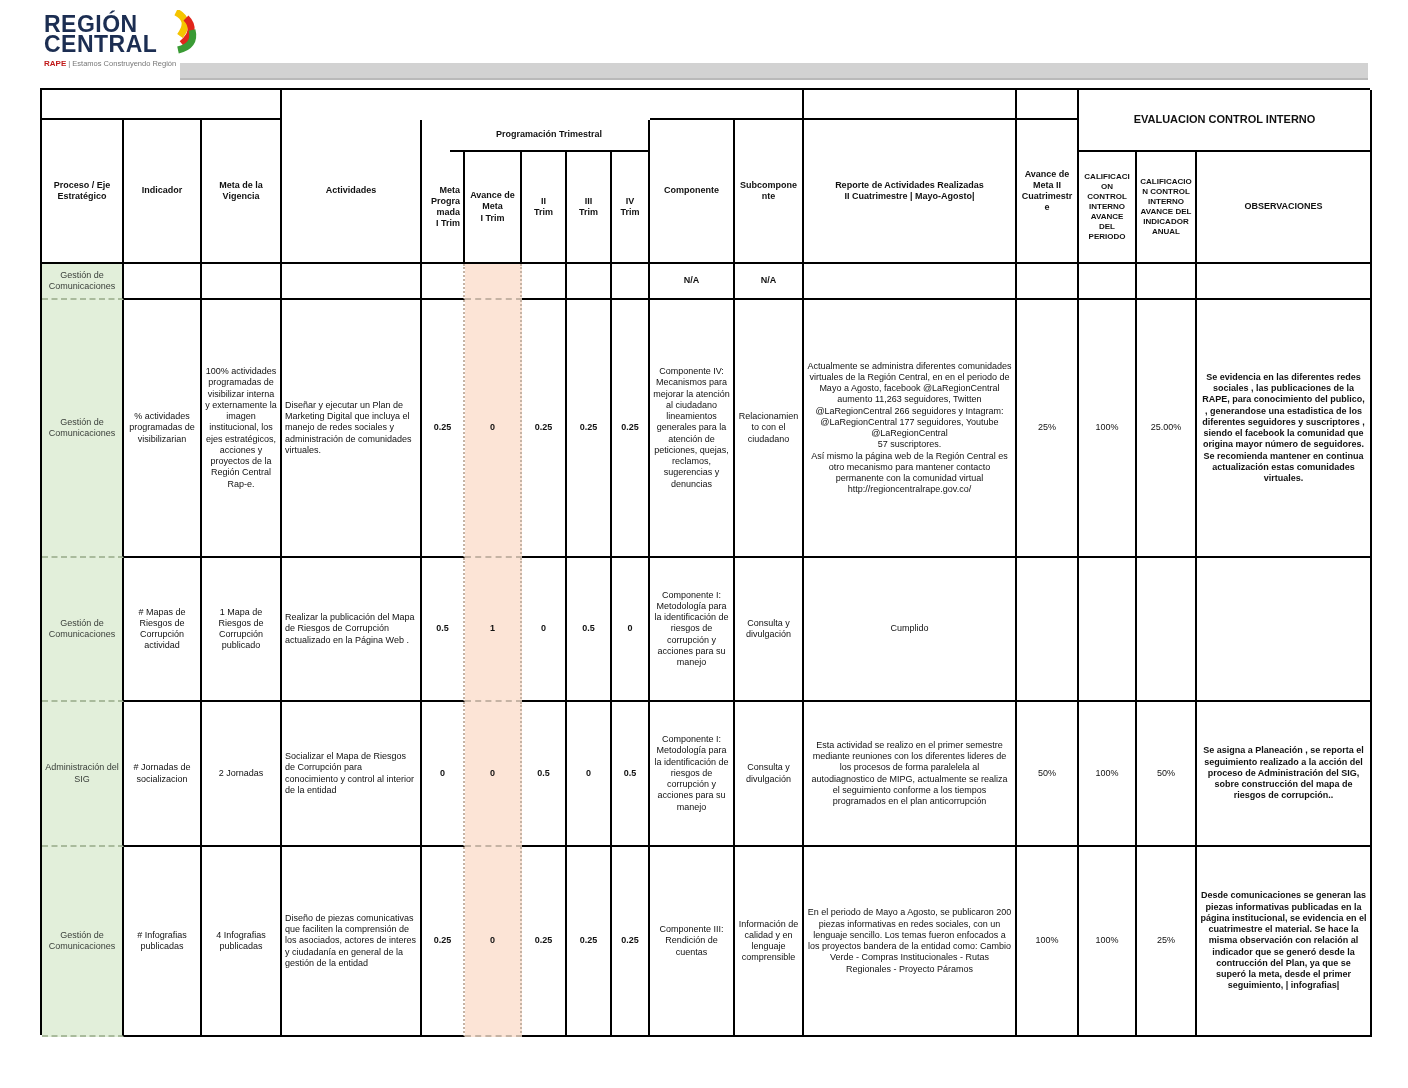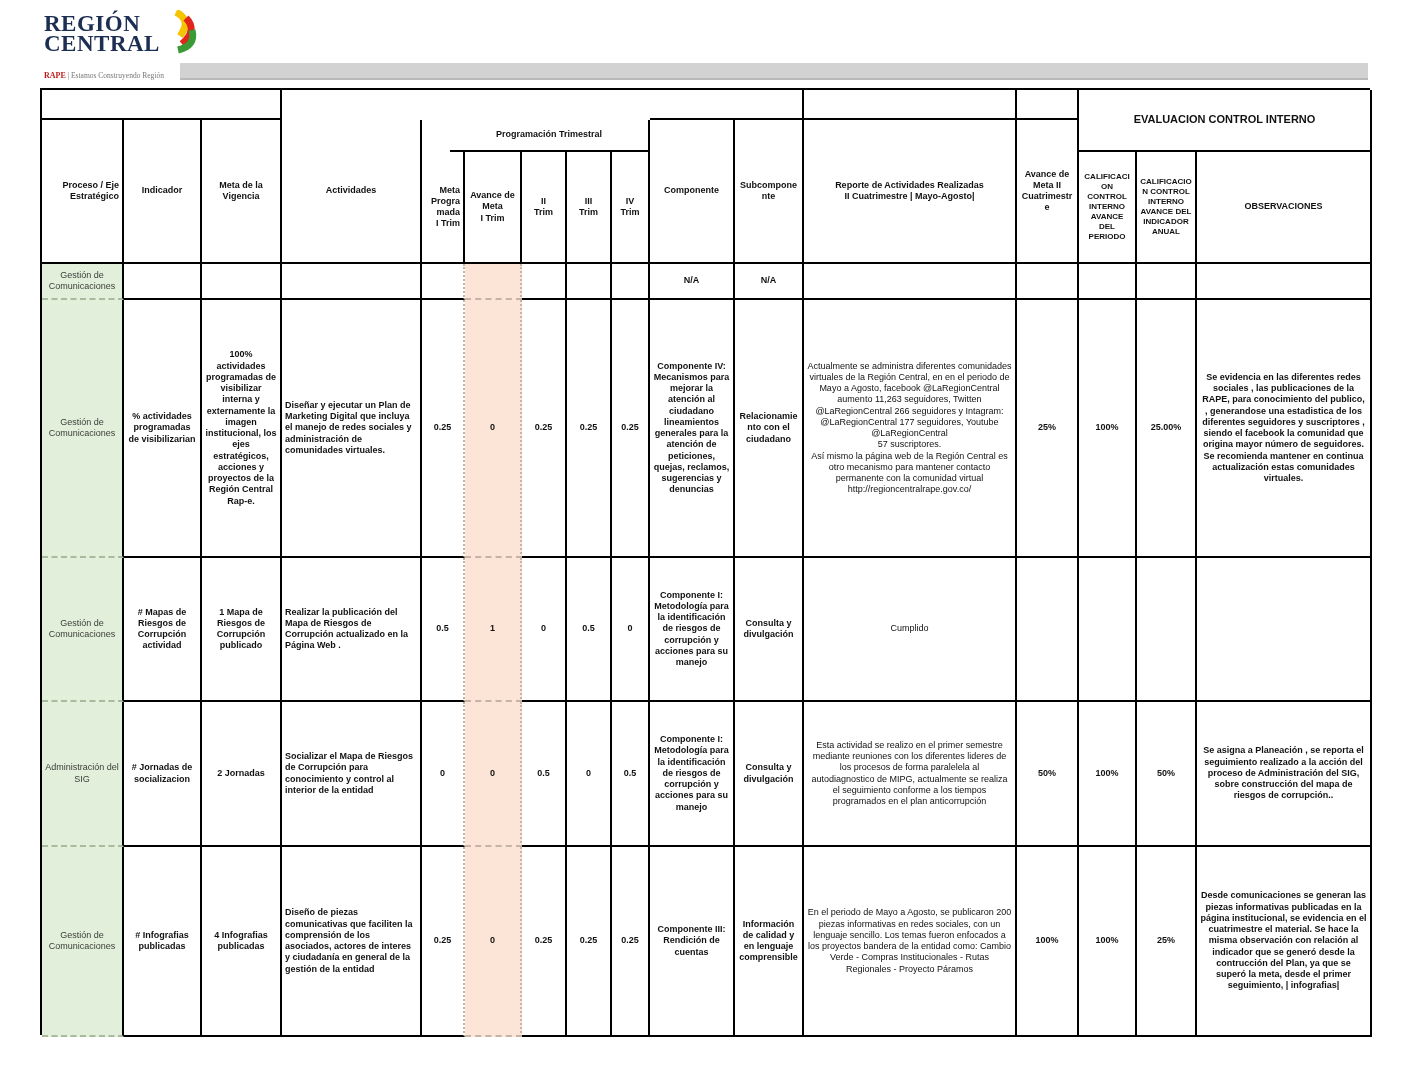--- a/index.html
+++ b/index.html
@@ -1,23 +1,23 @@
 <!DOCTYPE html>
 <html><head>
 <meta charset="utf-8">
 <style>
   * { box-sizing: border-box; margin: 0; padding: 0; }
   html,body { width:1408px; height:1088px; background:#fff; font-family:"Liberation Sans", sans-serif; color:#111; }
   #page { position:relative; width:1408px; height:1088px; background:#fff; overflow:hidden; }
 
   
-  #logo { position:absolute; left:44px; top:14px; width:150px; height:62px;font-family:Liberation Serif, serif; }
+  #logo { position:absolute; left:44px; top:14px; width:150px; height:62px; }
   .logo-lines { font-weight:800; font-size:23px; line-height:0.88; color:#1c2e52; letter-spacing:.5px; }
   .logo-swoosh { position:absolute; left:108px; top:-4px; }
-  .logo-tagline { margin-top:17px; font-size:7.5px; color:#777; white-space:nowrap; }
+  .logo-tagline { margin-top:5px; font-size:7.5px; color:#777; white-space:nowrap; }
   .logo-tagline b { color:#c01818; font-weight:800; font-size:8px; }
 
   
   #strip { position:absolute; left:180px; top:63px; width:1188px; height:17px;
            background:#d2d2d2; border-bottom:2px solid #b9b9b9; }
 
   
   #grid { position:absolute; left:40px; top:88px; width:1330px; height:947px;
           display:grid;
           grid-template-columns:82px 78px 80px 140px 43px 57px 45px 45px 38px 85px 69px 213px 62px 58px 60px 175px;
@@ -25,34 +25,34 @@
           border-top:2px solid #000; border-left:2px solid #000; background:#fff; }
   .cell { border-right:2px solid #000; border-bottom:2px solid #000;
           display:flex; align-items:center; justify-content:center;
           text-align:center; padding:2px 3px; font-size:9px; line-height:1.25;
           overflow:hidden; word-break:break-word; }
   .hdr  { font-weight:700; }
   .big  { font-size:11px; font-weight:700; }
   .small{ font-size:8px; }
   .left { text-align:left; justify-content:flex-start; }
   .bold { font-weight:700; }
-  .semib{ font-weight:700; }
+  .semib{ font-weight:400; }
   .pre  { white-space:pre-line; }
   .green{ background:#e2efda; border-bottom:2px dashed #a9bb9c; color:#3a3f3a; }
   .peach{ background:#fce4d6; border-right:2px dotted #c5b3a4; border-bottom-style:dashed; border-bottom-color:#c5b3a4; }
   .dashr{ border-right:2px dotted #c5b3a4; }
 
   
   .h-e1   { grid-area:1/1/2/4; }
   .h-sec  { grid-area:1/4/2/10; }
   .h-e2   { grid-area:1/10/2/12; }
   .h-e3   { grid-area:1/12/2/13; }
   .h-e4   { grid-area:1/13/2/14; }
   .h-eval { grid-area:1/14/3/17; }
-  .h-proc { grid-area:2/1/4/2;text-align:right; }
+  .h-proc { grid-area:2/1/4/2; }
   .h-ind  { grid-area:2/2/4/3; }
   .h-mv   { grid-area:2/3/4/4; }
   .h-act  { grid-area:2/4/4/5; }
   .h-prog { grid-area:2/5/3/10;margin-left:28px; }
   .h-comp { grid-area:2/10/4/11; }
   .h-sub  { grid-area:2/11/4/12; }
   .h-rep  { grid-area:2/12/4/13; }
   .h-av2  { grid-area:2/13/4/14; }
   .h-mpi  { grid-area:3/5/4/6;text-align:right; }
   .h-ami  { grid-area:3/6/4/7; }

